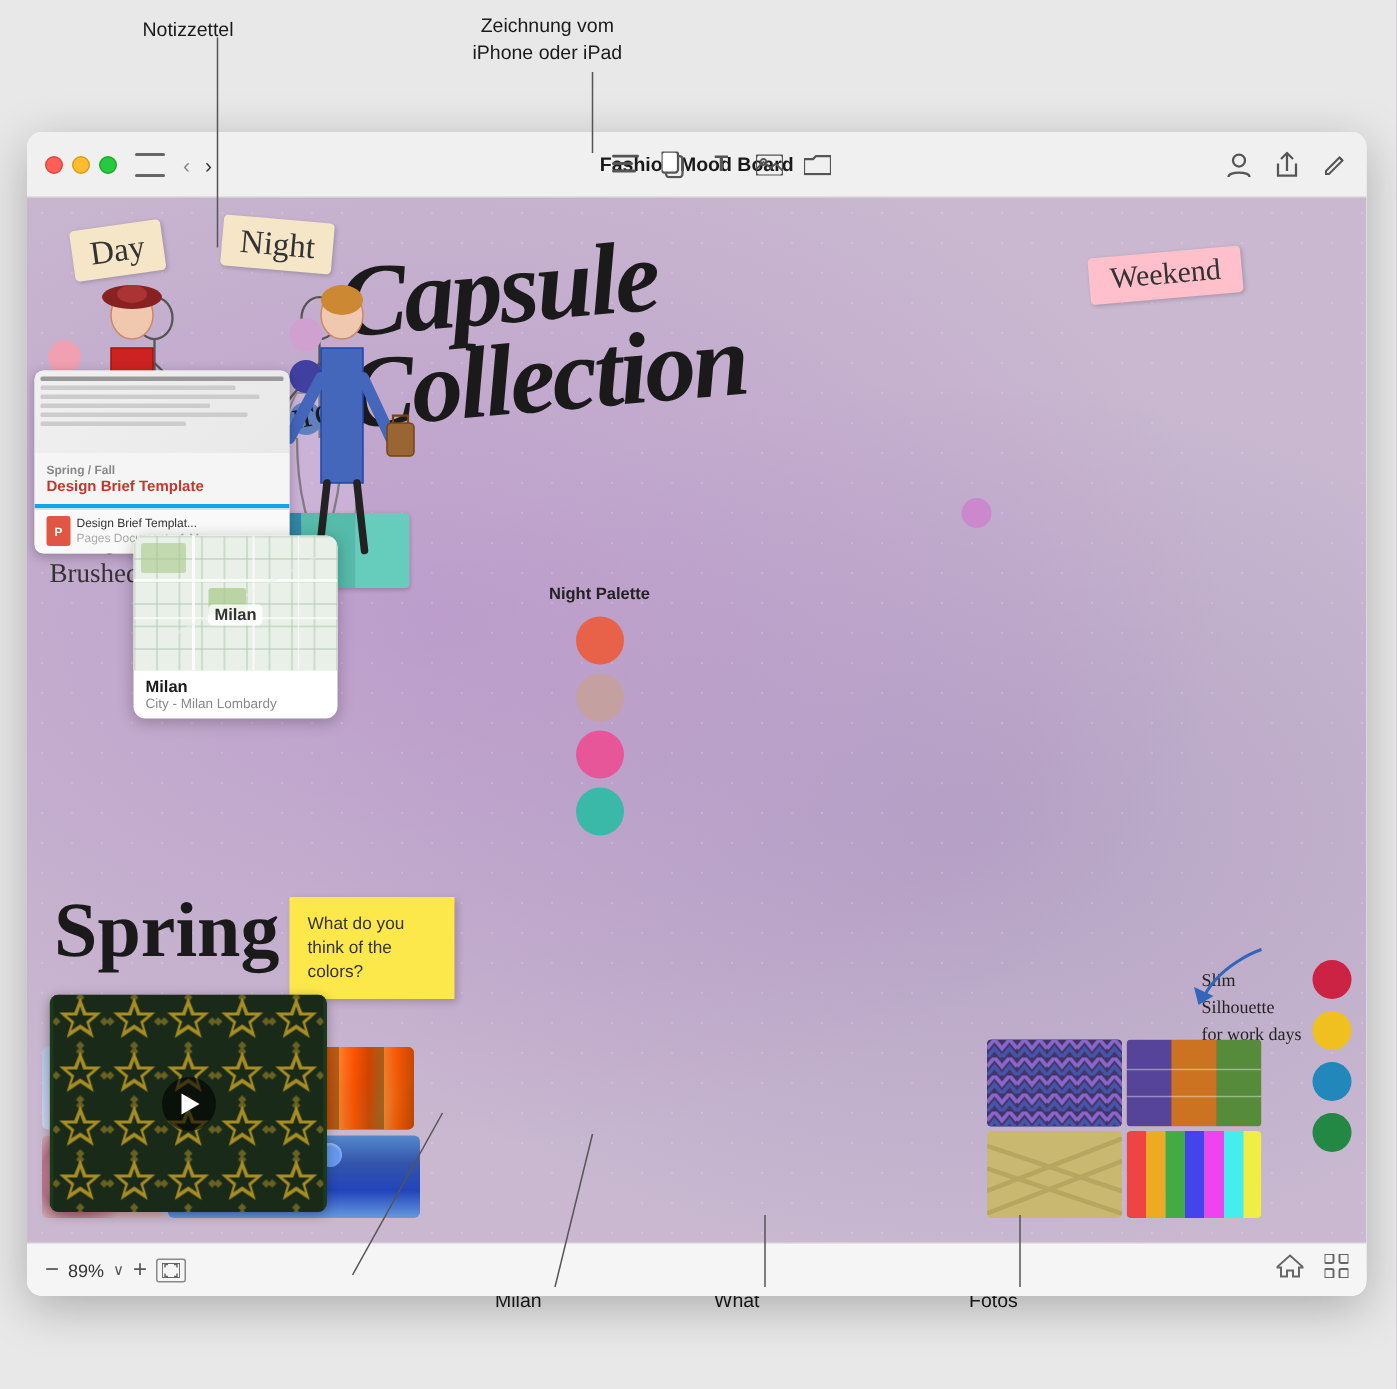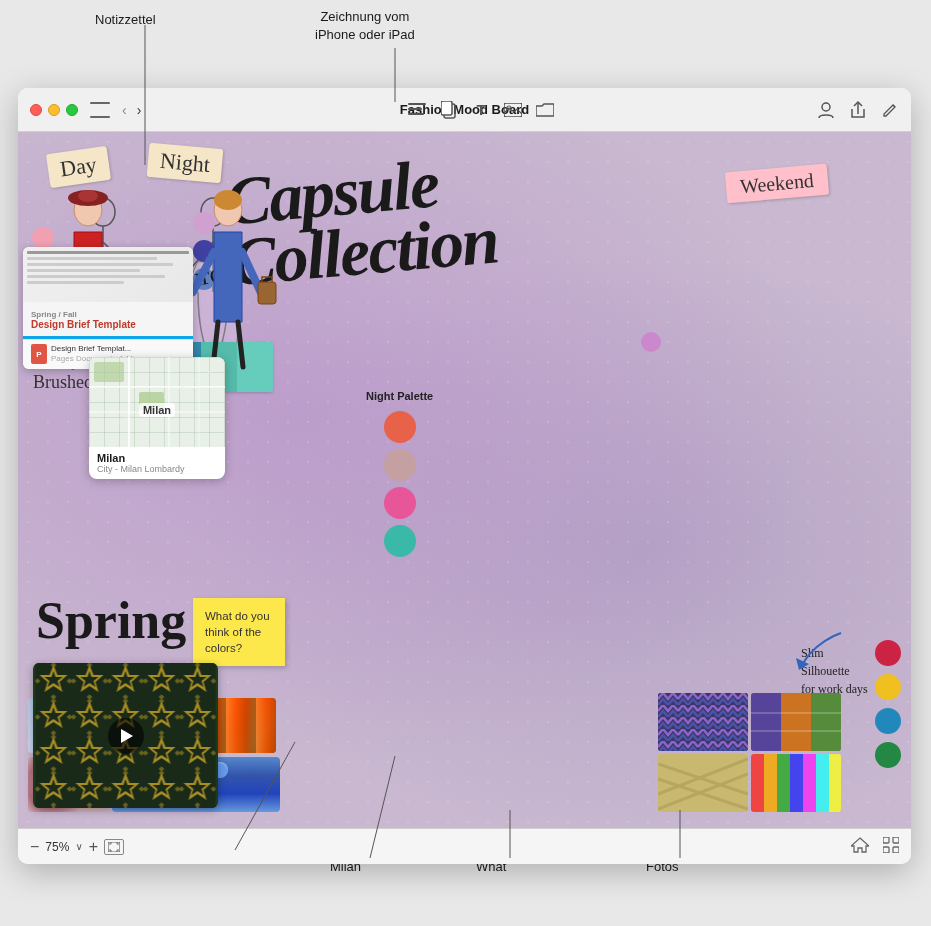--- a/index.html
+++ b/index.html
@@ -217,21 +217,21 @@
       font-weight: 900;
     }
 
     
     .sticky-yellow {
       position: absolute;
       bottom: 162px;
       left: 175px;
       background: #fde84c;
       padding: 10px 12px;
-      width: 92px;
+      width: 110px;
       font-size: 11.5px;
       color: #333;
       box-shadow: 2px 2px 5px rgba(0,0,0,0.2);
       line-height: 1.4;
     }
 
     
     .color-palette {
       position: absolute;
       top: 258px;
@@ -944,21 +944,21 @@
       <div class="color-dot" style="background:#f0c020;width:26px;height:26px;"></div>
       <div class="color-dot" style="background:#2288bb;width:26px;height:26px;"></div>
       <div class="color-dot" style="background:#228844;width:26px;height:26px;"></div>
     </div>
 
   </div>
 
   <div class="bottom-bar">
     <div class="zoom-controls">
       <span class="zoom-btn">−</span>
-      <span class="zoom-text">75%</span>
+      <span class="zoom-text">89%</span>
       <span class="zoom-dropdown">∨</span>
       <span class="zoom-btn">+</span>
       <div class="fit-btn">
         <svg width="12" height="10" viewBox="0 0 12 10">
             <rect x="0" y="0" width="12" height="10" rx="1" fill="none" stroke="#666" stroke-width="1.2"></rect>
             <polyline points="2,3 2,1 4,1" fill="none" stroke="#666" stroke-width="1"></polyline>
             <polyline points="8,1 10,1 10,3" fill="none" stroke="#666" stroke-width="1"></polyline>
             <polyline points="2,7 2,9 4,9" fill="none" stroke="#666" stroke-width="1"></polyline>
             <polyline points="8,9 10,9 10,7" fill="none" stroke="#666" stroke-width="1"></polyline>
           </svg>

